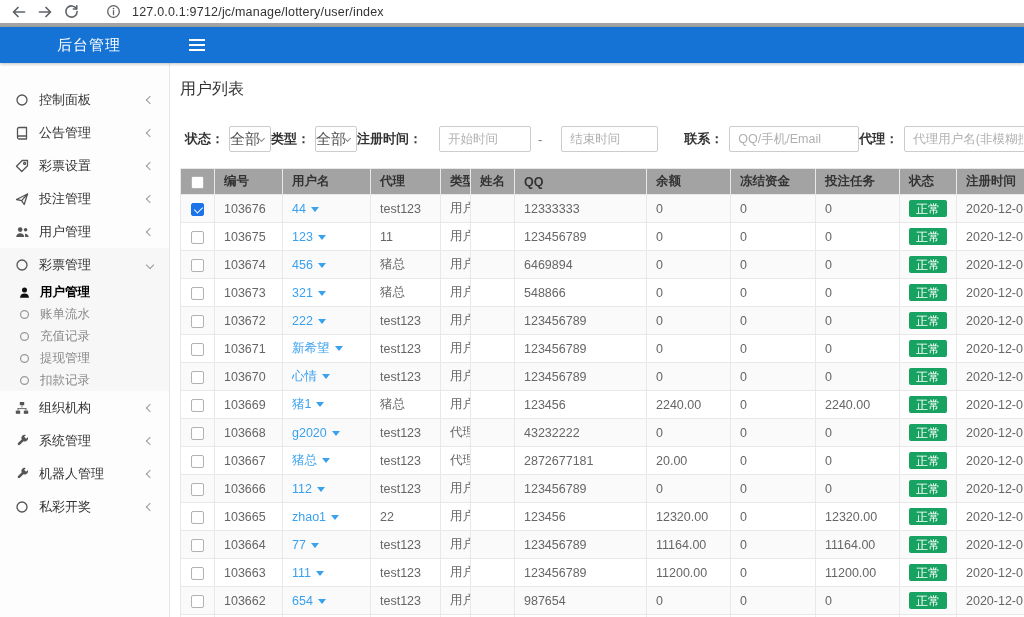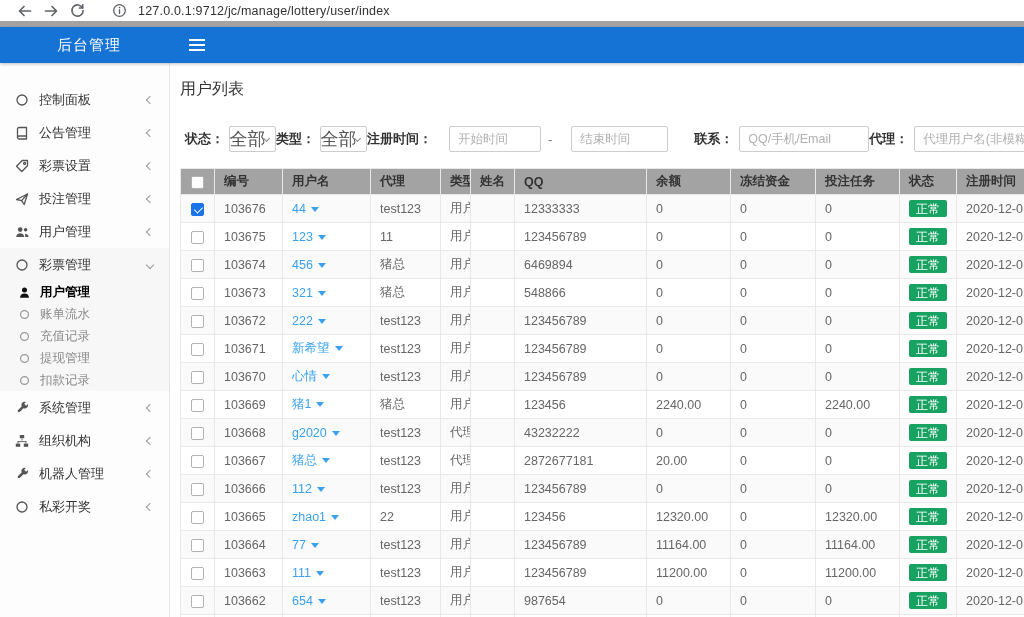--- a/index.html
+++ b/index.html
@@ -1,21 +1,21 @@
 <!DOCTYPE html>
 <html><head>
 <meta charset="utf-8">
 <style>
   * { margin:0; padding:0; box-sizing:border-box; }
   html,body { width:1024px; height:617px; overflow:hidden; background:#fff;
     font-family:"Liberation Sans","DejaVu Sans",sans-serif; }
 
   
-  .browser-bar { height:27px; background:#fff; border-bottom:6px solid #a3a3a3;
-    display:flex; align-items:center; padding-left:14px; }
+  .browser-bar { height:27px; background:#fff; border-bottom:4px solid #a3a3a3;
+    display:flex; align-items:center; padding-left:8px; }
   .bicon { width:22px; height:22px; display:flex; align-items:center; justify-content:center;
     margin-right:4px; cursor:pointer; }
   .url-text { font-size:12.5px; color:#333; margin-left:4px; letter-spacing:.2px; }
 
   
   .app-header { height:36px; background:#1573d6; display:flex; align-items:center;
     position:relative; box-shadow:0 1px 3px rgba(0,0,0,.25); z-index:5; }
   .app-title { color:#fff; font-size:15px; margin-left:57px; letter-spacing:1px; }
   .hamburger { margin-left:68px; width:16px; cursor:pointer; }
   .hamburger i { display:block; height:2px; background:#fff; margin:3px 0; }
@@ -37,21 +37,21 @@
   .side-item.active { color:#000; font-weight:bold; }
   .shaded { background:#f7f7f7; }
 
   
   .main { flex:1; background:#fff; padding:16px 0 0 10px; overflow:hidden; }
   .page-title { font-size:16px; color:#333; padding-left:0; margin-bottom:26px; }
 
   .filters { display:flex; align-items:center; white-space:nowrap; margin-bottom:16px; }
   .flabel { font-size:13px; font-weight:bold; color:#333; }
   .sel { height:26px; border:1px solid #ccc; border-radius:2px; background:#fff;
-    display:inline-flex; align-items:center; justify-content:center; font-size:18px;
+    display:inline-flex; align-items:center; justify-content:center; font-size:15px;
     color:#555; width:47px; margin-left:5px; position:relative; cursor:pointer; padding-right:10px; }
   .sel .sel-caret { position:absolute; right:6px; top:9px; width:5px; height:5px;
     border:solid #888; border-width:0 0 1.4px 1.4px; transform:rotate(-45deg); }
   .finput { height:26px; border:1px solid #ccc; border-radius:2px; font-size:12.5px;
     color:#555; padding:0 8px; margin-left:17px; outline:none;
     font-family:"Liberation Sans","DejaVu Sans",sans-serif; }
   .finput::placeholder { color:#b0b0b0; }
   .ml12 { } .dash { margin:0 2px 0 7px; color:#777; font-size:13px; }
   .w-start { width:92px; } .w-end { width:97px; } .w-contact { width:130px; margin-left:6px; }
   .w-agent { width:128px; margin-left:6px; } .ml38 { margin-left:26px; }
@@ -214,39 +214,39 @@
         <div class="side-item sub shaded">
           <span class="ic">
             <svg width="11" height="11" viewBox="0 0 14 14" fill="none" stroke="#9a9a9a" stroke-width="1.6">
               <circle cx="7" cy="7" r="5"></circle>
             </svg>
           </span>
           <span>扣款记录</span>
         </div>
         <div class="side-item">
           <span class="ic">
-            <svg width="13" height="13" viewBox="0 0 14 14" fill="#555">
-              <path d="M12.8 3.2a3.6 3.6 0 0 1-4.8 4.6L4.2 11.6a1.4 1.4 0 0 1-2-2l3.9-3.7A3.6 3.6 0 0 1 10.7 1l-1.9 1.9 2.1 2.1z"></path>
-            </svg>
-          </span>
-          <span>系统管理</span>
-          <i class="chev left"></i>
-        </div>
-        <div class="side-item">
-          <span class="ic">
             <svg width="14" height="14" viewBox="0 0 14 14" fill="#555">
               <rect x="4.8" y="1" width="4.4" height="3.2"></rect>
               <rect x="0.8" y="9.6" width="4.4" height="3.2"></rect>
               <rect x="8.8" y="9.6" width="4.4" height="3.2"></rect>
               <path d="M6.6 4.2h.8v2.4h-.8z"></path>
               <path d="M2.6 7.2h8.8v.9H2.6z"></path>
               <path d="M2.6 7.5h.9v2.1h-.9zM10.5 7.5h.9v2.1h-.9z"></path>
             </svg>
           </span>
           <span>组织机构</span>
+          <i class="chev left"></i>
+        </div>
+        <div class="side-item">
+          <span class="ic">
+            <svg width="13" height="13" viewBox="0 0 14 14" fill="#555">
+              <path d="M12.8 3.2a3.6 3.6 0 0 1-4.8 4.6L4.2 11.6a1.4 1.4 0 0 1-2-2l3.9-3.7A3.6 3.6 0 0 1 10.7 1l-1.9 1.9 2.1 2.1z"></path>
+            </svg>
+          </span>
+          <span>系统管理</span>
           <i class="chev left"></i>
         </div>
         <div class="side-item">
           <span class="ic">
             <svg width="13" height="13" viewBox="0 0 14 14" fill="#555">
               <path d="M12.8 3.2a3.6 3.6 0 0 1-4.8 4.6L4.2 11.6a1.4 1.4 0 0 1-2-2l3.9-3.7A3.6 3.6 0 0 1 10.7 1l-1.9 1.9 2.1 2.1z"></path>
             </svg>
           </span>
           <span>机器人管理</span>
           <i class="chev left"></i>

